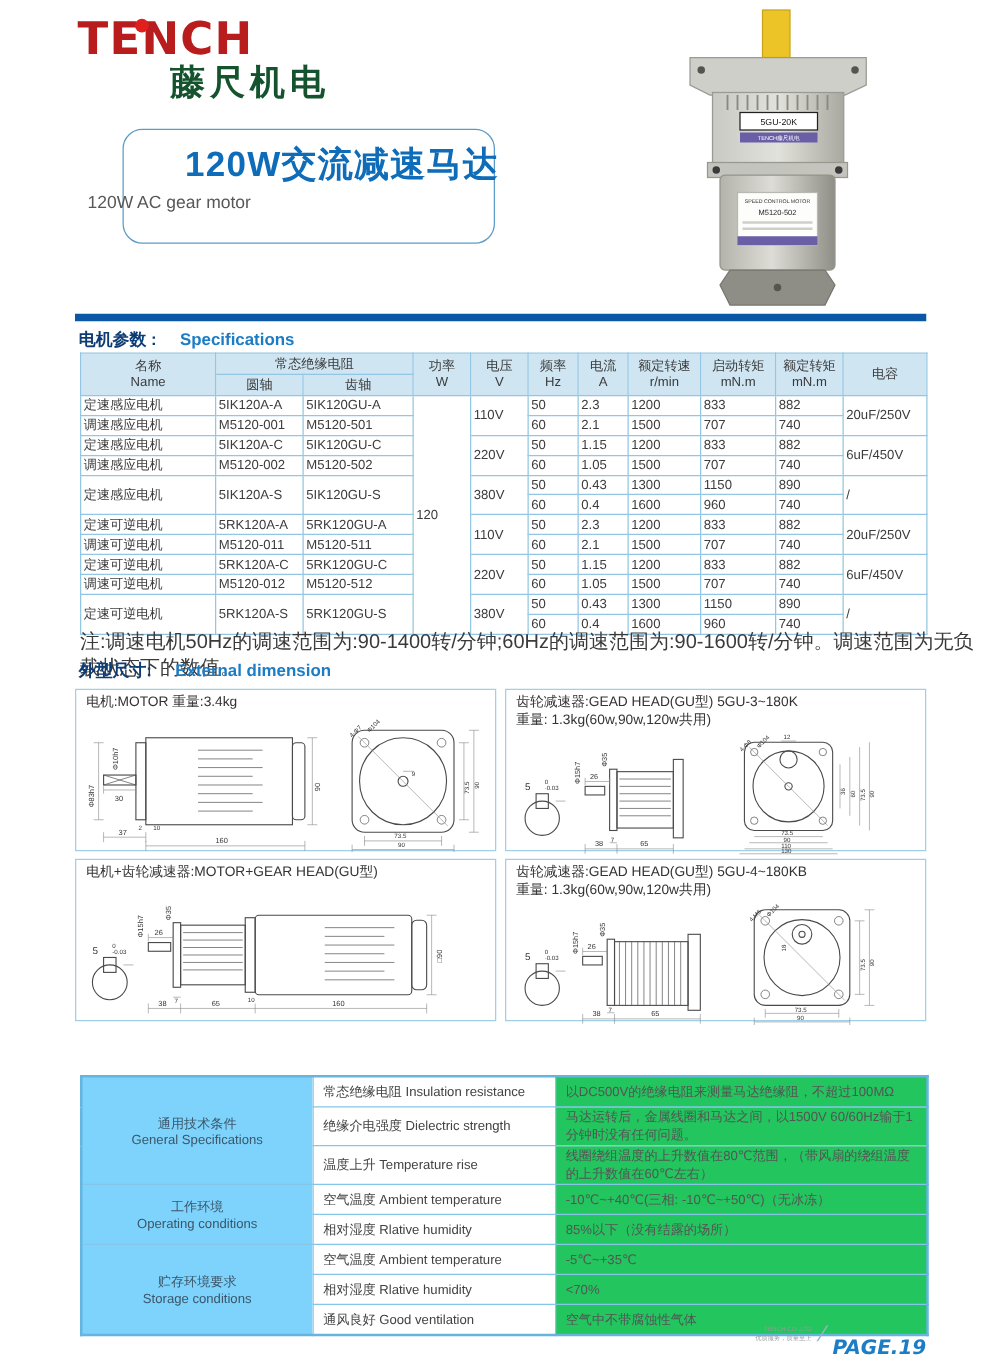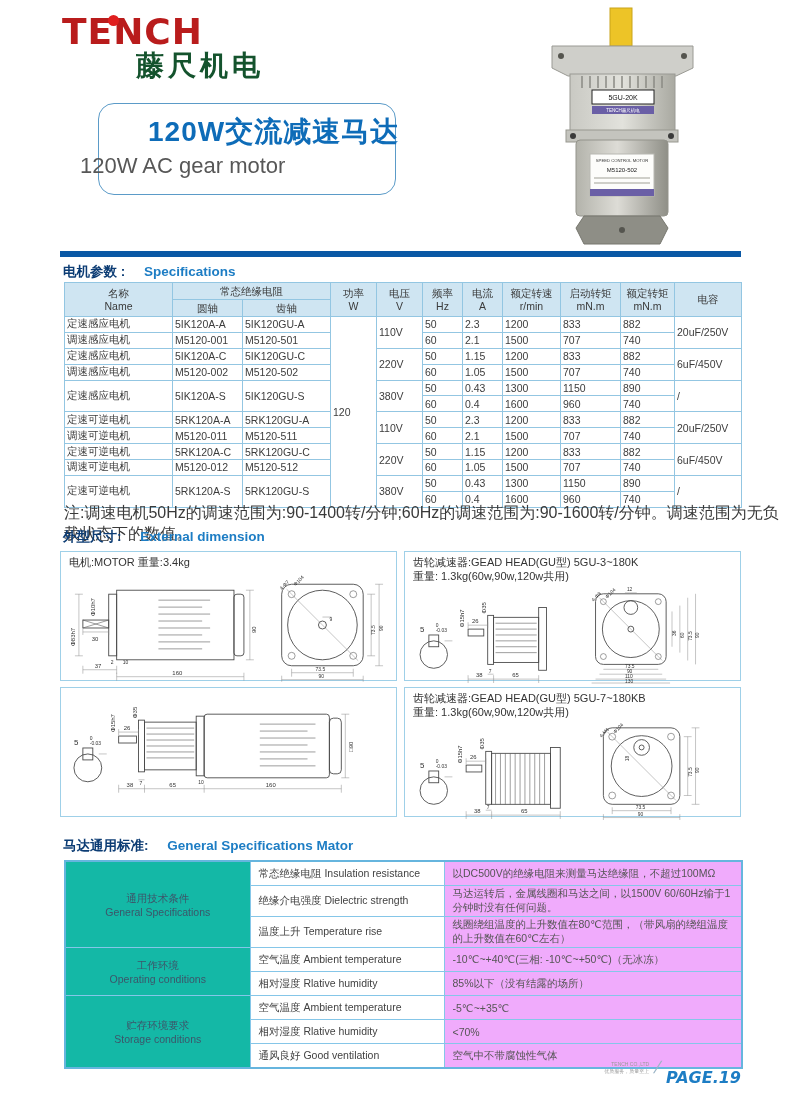--- a/index.html
+++ b/index.html
@@ -8,21 +8,21 @@
 
   
   .logo{position:absolute;left:62px;top:14px;}
   .logo-en{font-family:"DejaVu Sans","Liberation Sans",sans-serif;font-size:36px;font-weight:800;color:#b91c1c;letter-spacing:1px;line-height:1;}
   .logo-dot{position:absolute;left:46px;top:1px;width:11px;height:11px;border-radius:50%;background:#e01f1f;}
   .logo-cn{font-size:28px;font-weight:700;color:#14532d;letter-spacing:4px;margin:2px 0 0 74px;line-height:1;}
 
   
   .title-box{position:absolute;left:98px;top:103px;width:296px;height:90px;border:1.5px solid #5b9bc8;border-radius:16px;}
   .title-cn{position:absolute;left:112px;top:113px;font-size:28px;font-weight:800;color:#0e6cb8;letter-spacing:1px;margin-left:36px;}
-  .title-en{position:absolute;left:80px;top:153px;font-size:22px;color:#575757;text-align:right;}
+  .title-en{position:absolute;left:70px;top:153px;font-size:14px;color:#575757;text-align:right;}
 
   
   .photo{position:absolute;left:540px;top:6px;width:165px;height:240px;}
 
   
   .bluebar{position:absolute;left:60px;top:251px;width:681px;height:6px;background:#0a58a5;}
   .sec-head{position:absolute;left:63px;font-size:13.5px;font-weight:bold;}
   .sec-cn{color:#0c3c74;}
   .sec-en{color:#1d7dc4;margin-left:15px;}
   .sec1{top:263px;} .sec2{top:528px;text-align:right;} .sec3{top:837px;}
@@ -42,23 +42,23 @@
   .ol{stroke:#4a4a4a;stroke-width:0.9;fill:none;}
   .fl{stroke:#5a5a5a;stroke-width:0.6;fill:none;}
   .dl{stroke:#8a8a8a;stroke-width:0.5;fill:none;}
   .dt{font-size:6px;fill:#333;}
   .dts{font-size:5px;fill:#333;}
   .dtb{font-size:8px;fill:#333;}
 
   
   .gen-table{position:absolute;left:64px;top:860px;width:677px;border-collapse:collapse;table-layout:fixed;font-size:10.5px;color:#424242;border:2px solid #66b5de;}
   .gen-table td{border:1px solid #85c6e8;height:21px;padding:1px 8px;}
-  .gen-table td.group{background:#14b8a6;text-align:center;color:#3c566a;padding:1px 2px;}
+  .gen-table td.group{background:#7dd3fc;text-align:center;color:#3c566a;padding:1px 2px;}
   .gen-table td.item{background:#fff;}
-  .gen-table td.value{background:#f0abfc;color:#555;}
+  .gen-table td.value{background:#22c55e;color:#555;}
 
   
   .footer{position:absolute;left:60px;top:1048px;width:681px;display:flex;justify-content:flex-end;align-items:center;gap:6px;}
   .tagline{font-size:5px;color:#9a9a9a;text-align:right;line-height:1.4;}
   .slash{color:#9ab4c6;font-size:17px;font-style:italic;transform:skewX(-10deg);}
   .page-num{color:#1d7dc4;font-weight:bold;font-style:italic;font-size:16px;font-family:"DejaVu Sans","Liberation Sans",sans-serif;margin-top:20px;}
 </style>
 </head>
 <body>
 
@@ -407,20 +407,21 @@
         <text class="dts" transform="translate(290,58) rotate(-90)">73.5</text>
         <text class="dts" transform="translate(298,55) rotate(-90)">90</text>
         <text class="dts" x="222" y="86">73.5</text>
         <text class="dts" x="224" y="91">90</text>
         <text class="dts" x="222" y="96">110</text>
         <text class="dts" x="222" y="100.5">130</text>
       </svg>
     </div>
 
     <div class="panel">
+      <div class="panel-title">电机+齿轮减速器:MOTOR+GEAR HEAD(GU型)</div>
       <svg width="335" height="112" viewBox="0 0 337 112">
         <g class="lines">
           <rect class="ol" x="22" y="60" width="10" height="12"></rect>
           <circle class="ol" cx="27" cy="80" r="14"></circle>
           <path class="dl" d="M38 66h8"></path>
           <rect class="ol" x="58" y="48" width="18" height="7"></rect>
           <rect class="ol" x="78" y="32" width="6" height="52"></rect>
           <rect class="ol" x="84" y="34" width="52" height="48"></rect>
           <path class="fl" d="M86 40h48 M86 46h48 M86 52h48 M86 58h48 M86 64h48 M86 70h48"></path>
           <rect class="ol" x="136" y="28" width="8" height="60"></rect>
@@ -441,21 +442,21 @@
         <text class="dts" x="79" y="97">7</text>
         <text class="dts" x="138" y="96">10</text>
         <text class="dt" x="66" y="99">38</text>
         <text class="dt" x="109" y="99">65</text>
         <text class="dt" x="206" y="99">160</text>
         <text class="dt" transform="translate(294,64) rotate(-90)">□90</text>
       </svg>
     </div>
 
     <div class="panel">
-      <div class="panel-title">齿轮减速器:GEAD HEAD(GU型)  5GU-7~180KB</div>
+      <div class="panel-title">齿轮减速器:GEAD HEAD(GU型)  5GU-4~180KB</div>
       <div class="panel-title" style="padding-top:0;">重量: 1.3kg(60w,90w,120w共用)</div>
       <svg width="335" height="100" viewBox="0 0 337 102">
         <g class="lines">
           <rect class="ol" x="22" y="52" width="10" height="12"></rect>
           <circle class="ol" cx="27" cy="72" r="14"></circle>
           <path class="dl" d="M38 58h8"></path>
           <rect class="ol" x="60" y="46" width="16" height="7"></rect>
           <rect class="ol" x="80" y="32" width="6" height="54"></rect>
           <rect class="ol" x="86" y="34" width="60" height="52"></rect>
           <path class="fl" d="M90 34v52 M95 34v52 M100 34v52 M105 34v52 M110 34v52 M115 34v52 M120 34v52 M125 34v52 M130 34v52 M135 34v52 M140 34v52"></path>
@@ -489,24 +490,20 @@
         <text class="dts" transform="translate(212,14) rotate(-45)">Φ104</text>
         <text class="dts" transform="translate(226,42) rotate(-90)">18</text>
         <text class="dts" transform="translate(290,58) rotate(-90)">73.5</text>
         <text class="dts" transform="translate(298,54) rotate(-90)">90</text>
         <text class="dts" x="233" y="91">73.5</text>
         <text class="dts" x="235" y="98">90</text>
       </svg>
     </div>
   </div>
 
-  <div class="sec-head sec3">
-    <span class="sec-cn">马达通用标准:</span>
-    <span class="sec-en">General Specifications Mator</span>
-  </div>
 
   <table class="gen-table">
     <colgroup>
       <col style="width:185px">
         <col style="width:194px">
         <col style="width:298px">
     </colgroup>
     <tbody>
         <tr>
           <td class="group" rowspan="3">

